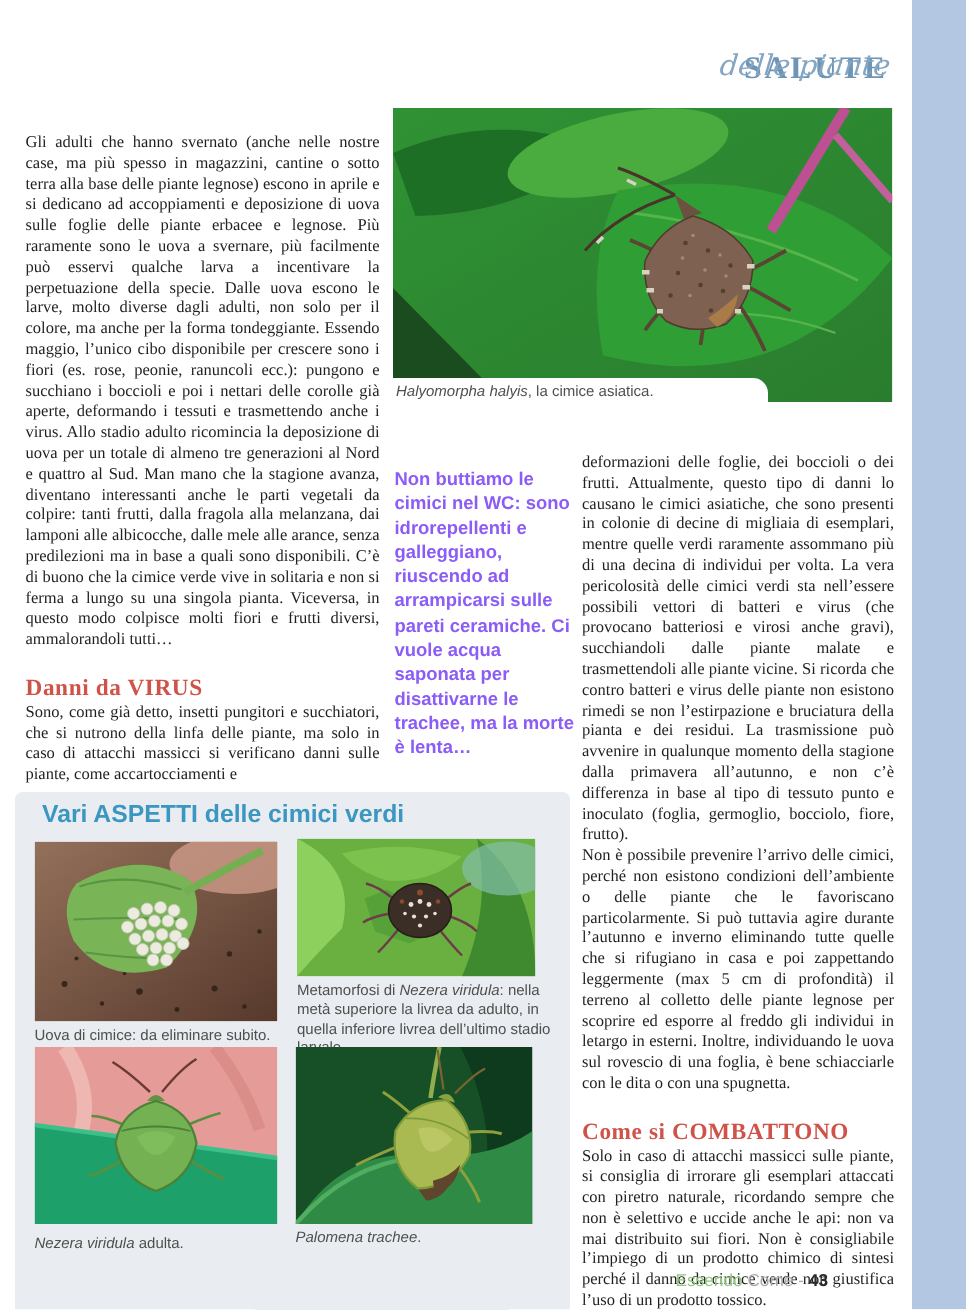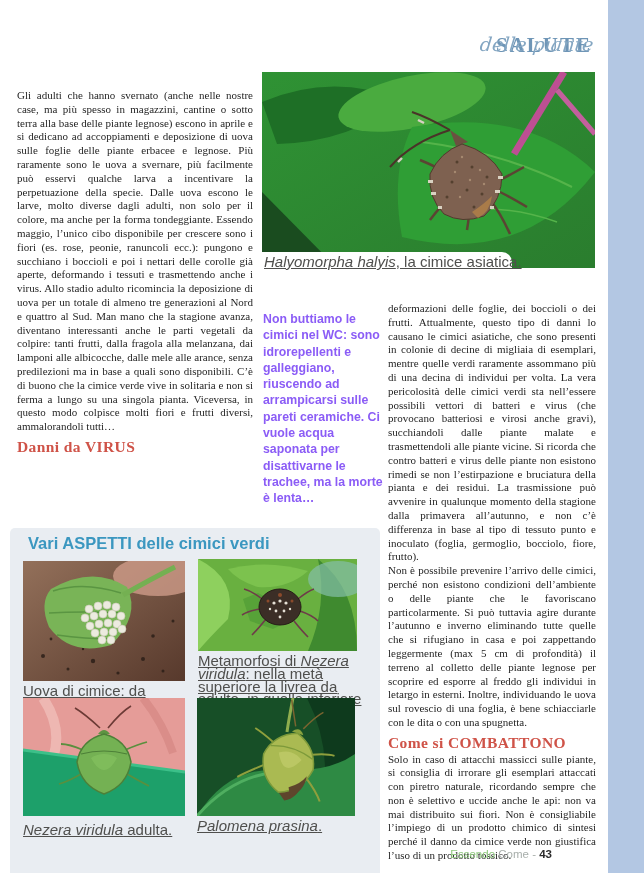--- a/index.html
+++ b/index.html
@@ -12,36 +12,36 @@
   
   .salute{position:absolute;top:9px;right:52px;font-family:"Liberation Serif",serif;
           font-weight:700;font-size:21px;letter-spacing:2px;color:#6e95b6;margin-top:24px;}
   .script{position:absolute;top:33px;right:50px;font-family:"DejaVu Serif",serif;
           font-style:italic;font-size:19px;color:#84a6c2;transform:skewX(-6deg);}
 
   
   .body-text{font-size:11px;line-height:13.8px;text-align:justify;color:#1f1f1f;}
   .body-text p{margin:0;}
   .red-h{font-family:"Liberation Serif",serif;font-weight:700;font-size:15.5px;
-         color:#cf5348;letter-spacing:.4px;margin:6px 0 3px 0;}
+         color:#cf5348;letter-spacing:.4px;margin:18px 0 3px 0;}
   .left-col{position:absolute;left:17px;top:89px;width:236px;}
   .right-col{position:absolute;left:388px;top:302px;width:208px;}
 
   .callout{position:absolute;left:263px;top:311px;width:120px;
            font-family:"Liberation Sans",sans-serif;font-weight:700;
            font-size:12.3px;line-height:16.3px;color:#8b5cf6;}
 
   
   .photo{position:absolute;overflow:hidden;}
   .photo svg{display:block;}
   .main-photo{left:262px;top:72px;width:333px;height:196px;}
   .caption-tab{position:absolute;left:262px;top:252px;width:250px;height:18px;
                background:#fff;border-top-right-radius:10px;}
-  .caption{font-family:"Liberation Sans",sans-serif;font-size:15px;
-           line-height:12.8px;color:#4f4f4d;text-decoration:underline;}
+  .caption{font-family:"Liberation Sans",sans-serif;font-size:10px;
+           line-height:12.8px;color:#4f4f4d;}
   .main-caption{position:absolute;left:264px;top:256px;width:300px;}
   .species{font-style:italic;}
 
   
   .aspects-box{position:absolute;left:10px;top:528px;width:370px;height:356px;
                background:#e9edf2;border-radius:5px;}
   .box-title{position:absolute;left:18px;top:6px;font-family:"Liberation Sans",sans-serif;
              font-weight:700;font-size:16.5px;color:#3b97c0;}
   .bx{position:absolute;}
 
@@ -58,20 +58,21 @@
 <div class="page">
 
   <div class="side-bar"></div>
 
   <div class="salute">SALUTE</div>
   <div class="script">delle piante</div>
 
   <div class="left-col body-text">
     <p>Gli adulti che hanno svernato (anche nelle nostre case, ma più spesso in magazzini, cantine o sotto terra alla base delle piante legnose) escono in aprile e si dedicano ad accoppiamenti e deposizione di uova sulle foglie delle piante erbacee e legnose. Più raramente sono le uova a svernare, più facilmente può esservi qualche larva a incentivare la perpetuazione della specie. Dalle uova escono le larve, molto diverse dagli adulti, non solo per il colore, ma anche per la forma tondeggiante. Essendo maggio, l’unico cibo disponibile per crescere sono i fiori (es. rose, peonie, ranuncoli ecc.): pungono e succhiano i boccioli e poi i nettari delle corolle già aperte, deformando i tessuti e trasmettendo anche i virus. Allo stadio adulto ricomincia la deposizione di uova per un totale di almeno tre generazioni al Nord e quattro al Sud. Man mano che la stagione avanza, diventano interessanti anche le parti vegetali da colpire: tanti frutti, dalla fragola alla melanzana, dai lamponi alle albicocche, dalle mele alle arance, senza predilezioni ma in base a quali sono disponibili. C’è di buono che la cimice verde vive in solitaria e non si ferma a lungo su una singola pianta. Viceversa, in questo modo colpisce molti fiori e frutti diversi, ammalorandoli tutti…</p>
     <div class="red-h">Danni da VIRUS</div>
+    <p>Sono, come già detto, insetti pungitori e succhiatori, che si nutrono della linfa delle piante, ma solo in caso di attacchi massicci si verificano danni sulle piante, come accartocciamenti e</p>
   </div>
 
   <div class="photo main-photo">
     <svg width="333" height="196" viewBox="0 0 333 196">
       <defs>
         <linearGradient id="g1" x1="0" y1="0" x2="1" y2="1">
           <stop offset="0" stop-color="#2f9234"></stop>
             <stop offset="1" stop-color="#2a7d2e"></stop>
         </linearGradient>
       </defs>
@@ -273,21 +274,21 @@
           <path d="M96,28 Q104,12 110,6" stroke="#7a6430" stroke-width="1.5" fill="none"></path>
           <path d="M86,34 Q92,26 98,34 Z" fill="#8aa33f"></path>
           <path d="M92,96 Q104,92 112,80 Q112,96 100,102 Z" fill="#5e452c"></path>
           <path d="M92,34 Q114,42 118,64 Q114,88 92,96 Q70,88 66,64 Q70,42 92,34 Z" fill="#aaba52" stroke="#7d9a3a" stroke-width="1.5"></path>
           <path d="M70,54 Q92,46 114,54" stroke="#7d9a3a" stroke-width="1.2" fill="none"></path>
           <path d="M80,58 Q92,82 104,58 Q98,54 92,54 Q86,54 80,58 Z" fill="#bcc966" opacity="0.9"></path>
           <path d="M100,88 Q110,82 114,72 Q116,88 104,96 Z" fill="#5e452c"></path>
         </g>
       </svg>
     </div>
-    <div class="caption bx" style="left:187px;top:292px;width:165px;"><span></span><span class="species">Palomena prasina</span><span>.</span></div>
+    <div class="caption bx" style="left:187px;top:292px;width:165px;"><span></span><span class="species">Palomena trachee</span><span>.</span></div>
   </div>
 
   <div class="footer">
     <span class="brand-green">Essendo</span>
     <span class="brand-gray">Come</span>
     <span class="brand-gray">-</span>
     <span class="page-num">43</span>
   </div>
 
 </div>

